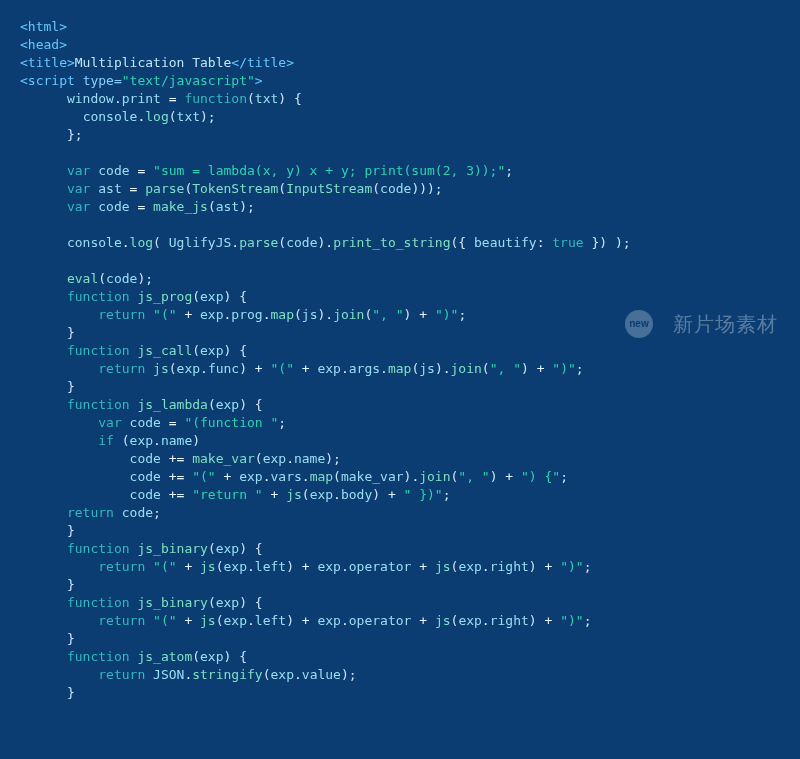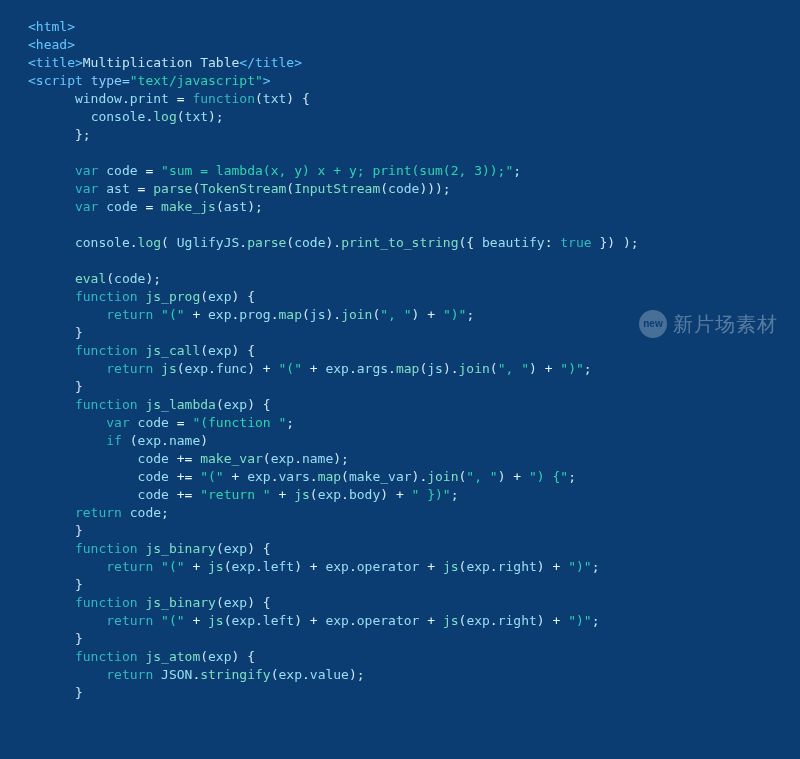--- a/index.html
+++ b/index.html
@@ -11,21 +11,21 @@
     background: #0b3d72;
     font-family: "Menlo", "Consolas", "DejaVu Sans Mono", monospace;
     font-size: 13px;
     line-height: 18px;
   }
   .editor {
     position: relative;
     box-sizing: border-box;
     width: 800px;
     height: 759px;
-    padding: 18px 14px 18px 28px;
+    padding: 18px 14px 18px 20px;
     background: #0b3d72;
     color: #cfe7f5;
   }
   pre.code {
     margin: 0;
     white-space: pre;
     font-family: inherit;
     font-size: inherit;
     line-height: inherit;
   }
@@ -38,21 +38,21 @@
   .t-op     { color: #e6f4fb; }
   .t-punc   { color: #cfe7f5; }
   .t-plain  { color: #bfe6f6; }
 
   .watermark {
     position: absolute;
     top: 310px;
     right: 22px;
     display: flex;
     align-items: center;
-    gap: 6px;
+    gap: 20px;
     color: rgba(230, 240, 248, 0.35);
     font-family: "PingFang SC", "Microsoft YaHei", sans-serif;
     font-size: 20px;
     letter-spacing: 1px;
     pointer-events: none;
     user-select: none;
   }
   .watermark .badge {
     display: inline-flex;
     align-items: center;

